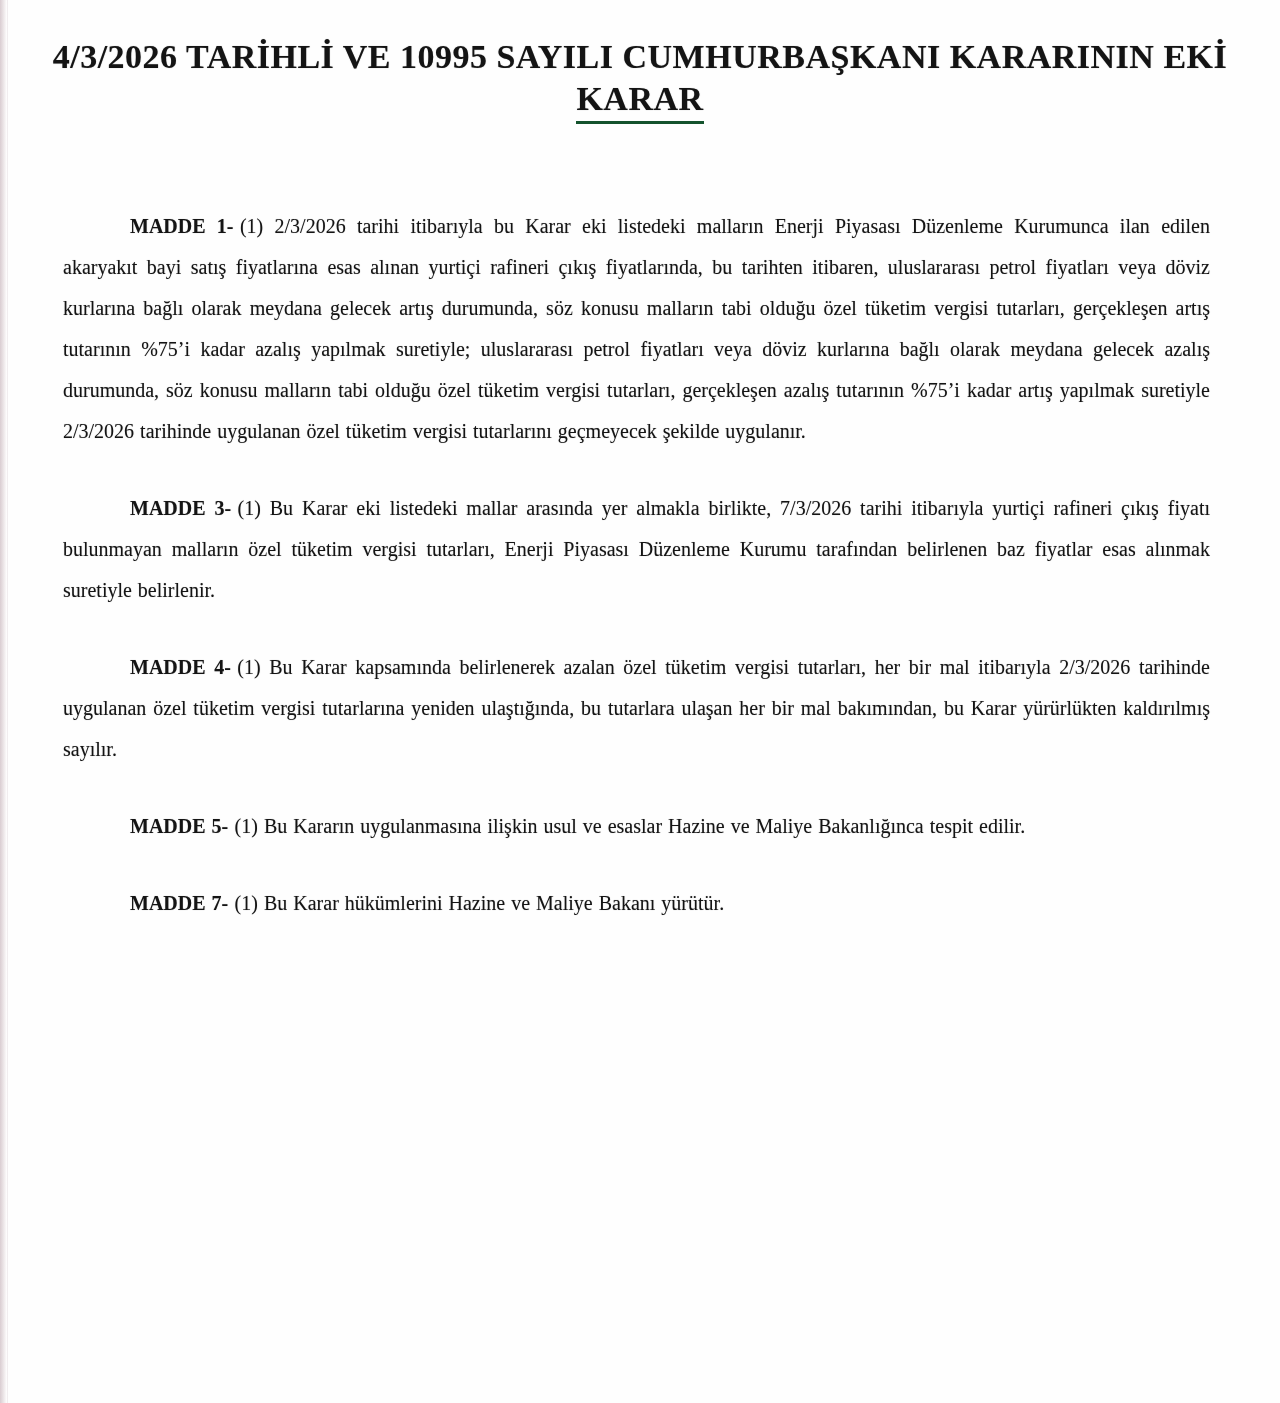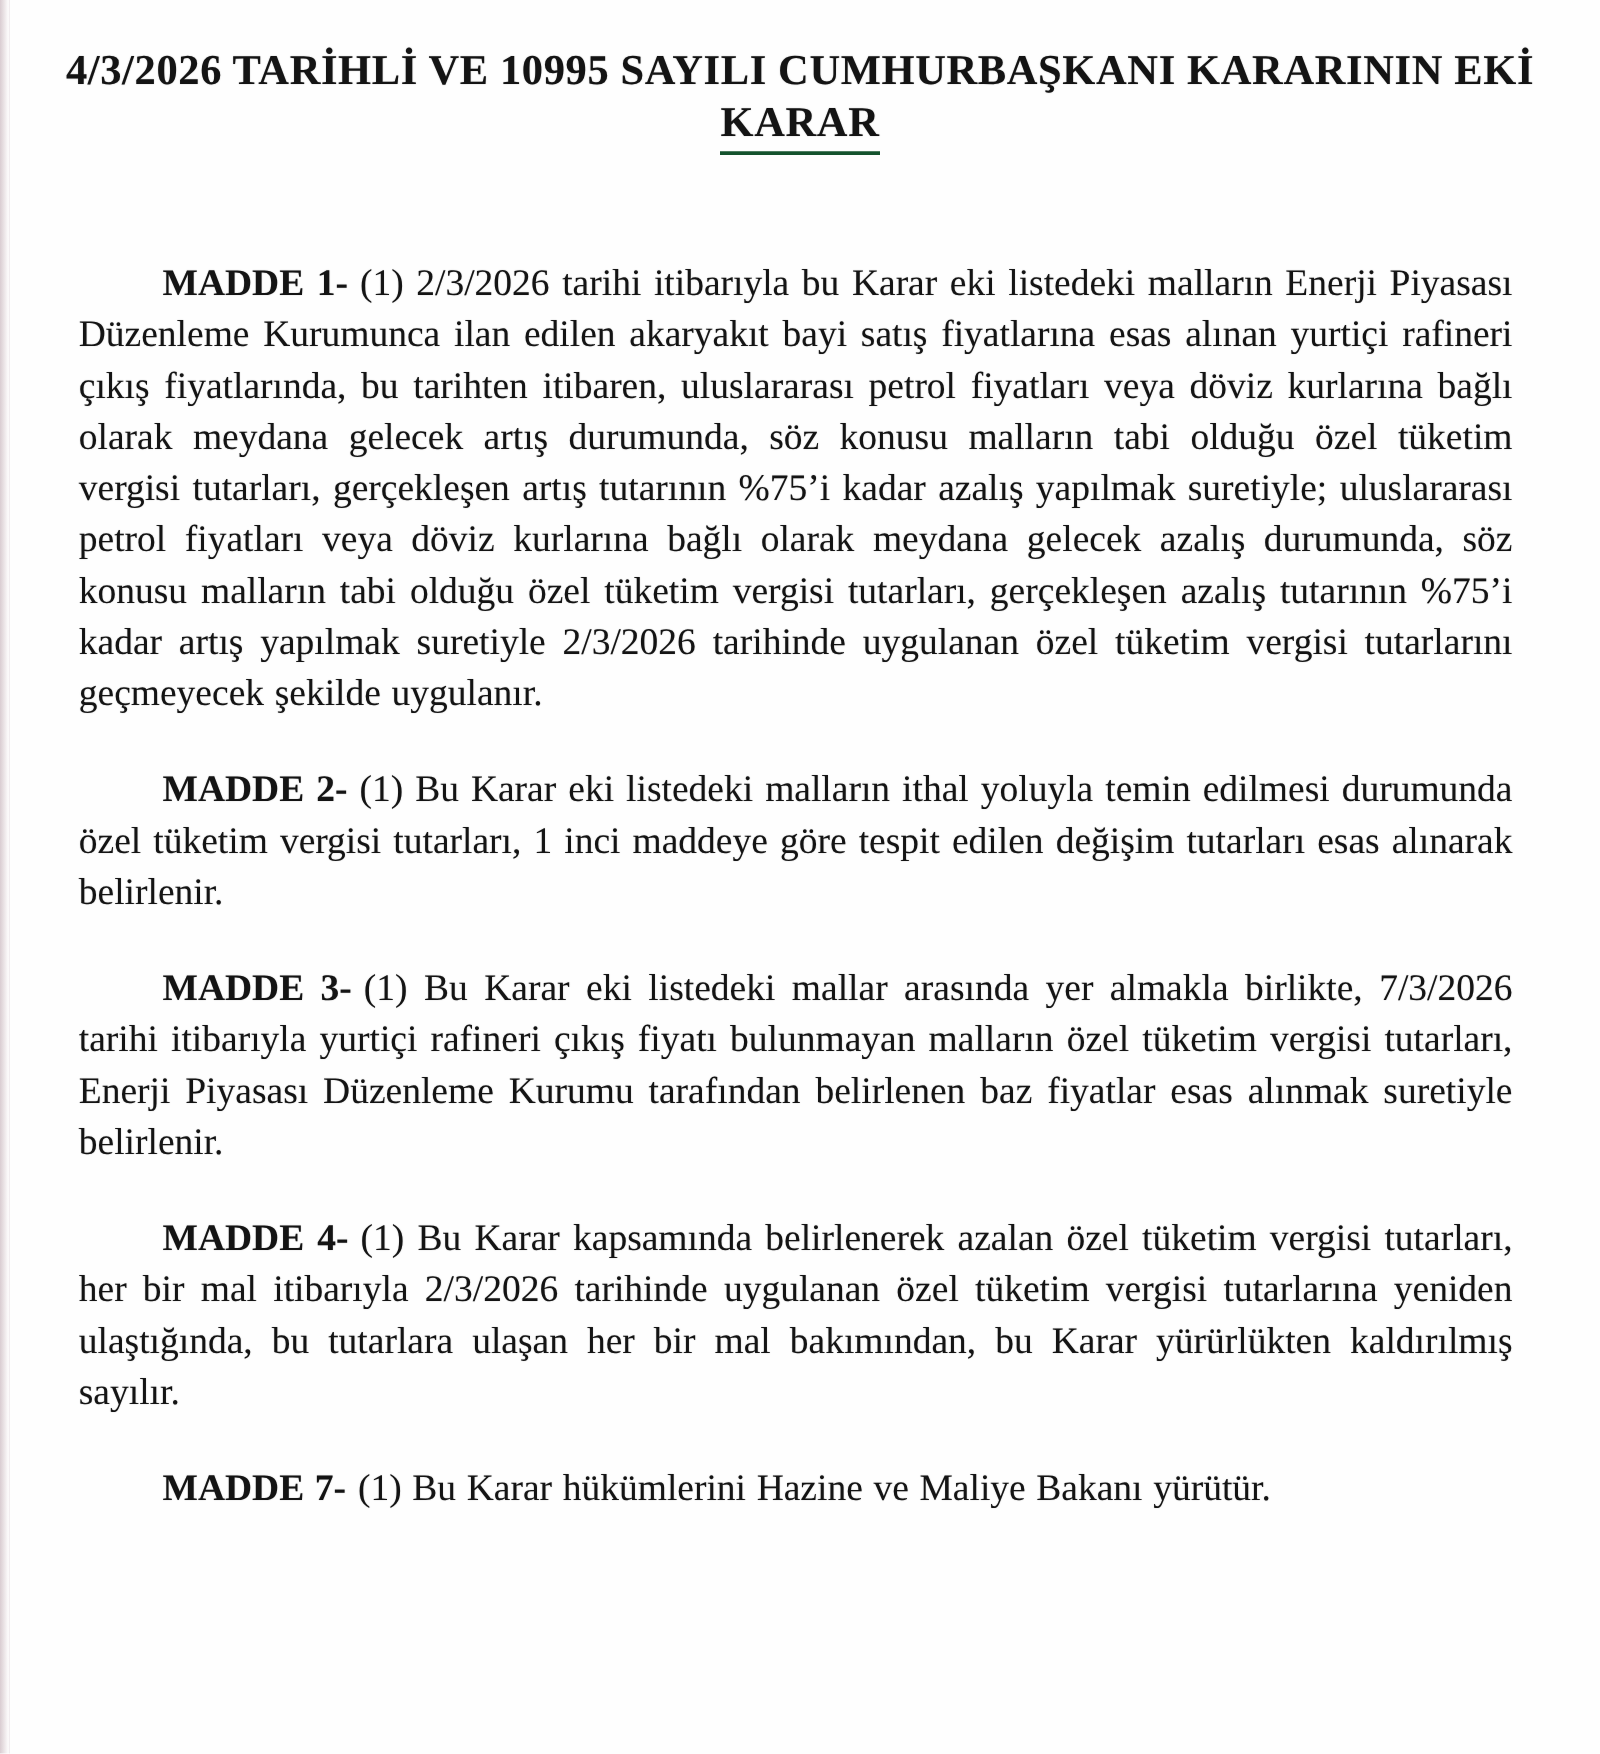--- a/index.html
+++ b/index.html
@@ -38,21 +38,21 @@
     border-bottom: 3px solid #14532d;
     padding-bottom: 1px;
   }
   .content {
     margin-top: 82px;
     padding-left: 63px;
     padding-right: 70px;
   }
   .para {
     margin: 0 0 36px 0;
-    font-size: 30px;
+    font-size: 20px;
     line-height: 41px;
     text-align: justify;
     text-indent: 67px;
     text-shadow: 0 0 1px rgba(0,0,0,0.3);
     word-spacing: 1px;
   }
   .article-label {
     font-weight: bold;
     margin-right: 0.32em;
   }
@@ -68,25 +68,25 @@
     <div>
       <span class="title-underlined">KARAR</span>
     </div>
   </div>
 
   <div class="content">
     <p class="para">
       <span class="article-label">MADDE 1-</span><span>(1) 2/3/2026 tarihi itibarıyla bu Karar eki listedeki malların Enerji Piyasası Düzenleme Kurumunca ilan edilen akaryakıt bayi satış fiyatlarına esas alınan yurtiçi rafineri çıkış fiyatlarında, bu tarihten itibaren, uluslararası petrol fiyatları veya döviz kurlarına bağlı olarak meydana gelecek artış durumunda, söz konusu malların tabi olduğu özel tüketim vergisi tutarları, gerçekleşen artış tutarının %75’i kadar azalış yapılmak suretiyle; uluslararası petrol fiyatları veya döviz kurlarına bağlı olarak meydana gelecek azalış durumunda, söz konusu malların tabi olduğu özel tüketim vergisi tutarları, gerçekleşen azalış tutarının %75’i kadar artış yapılmak suretiyle 2/3/2026 tarihinde uygulanan özel tüketim vergisi tutarlarını geçmeyecek şekilde uygulanır.</span>
     </p>
     <p class="para">
-      <span class="article-label">MADDE 2-</span><span>(1) Bu Karar eki listedeki malların ithal yoluyla temin edilmesi durumunda özel tüketim vergisi tutarları, 1 inci maddeye göre tespit edilen değişim tutarları esas alınarak belirlenir.</span>
-    </p>
-    <p class="para">
       <span class="article-label">MADDE 3-</span><span>(1) Bu Karar eki listedeki mallar arasında yer almakla birlikte, 7/3/2026 tarihi itibarıyla yurtiçi rafineri çıkış fiyatı bulunmayan malların özel tüketim vergisi tutarları, Enerji Piyasası Düzenleme Kurumu tarafından belirlenen baz fiyatlar esas alınmak suretiyle belirlenir.</span>
     </p>
     <p class="para">
       <span class="article-label">MADDE 4-</span><span>(1) Bu Karar kapsamında belirlenerek azalan özel tüketim vergisi tutarları, her bir mal itibarıyla 2/3/2026 tarihinde uygulanan özel tüketim vergisi tutarlarına yeniden ulaştığında, bu tutarlara ulaşan her bir mal bakımından, bu Karar yürürlükten kaldırılmış sayılır.</span>
+    </p>
+    <p class="para">
+      <span class="article-label">MADDE 5-</span><span>(1) Bu Kararın uygulanmasına ilişkin usul ve esaslar Hazine ve Maliye Bakanlığınca tespit edilir.</span>
     </p>
     <p class="para">
       <span class="article-label">MADDE 7-</span><span>(1) Bu Karar hükümlerini Hazine ve Maliye Bakanı yürütür.</span>
     </p>
   </div>
 </div>
 
 </body></html>

